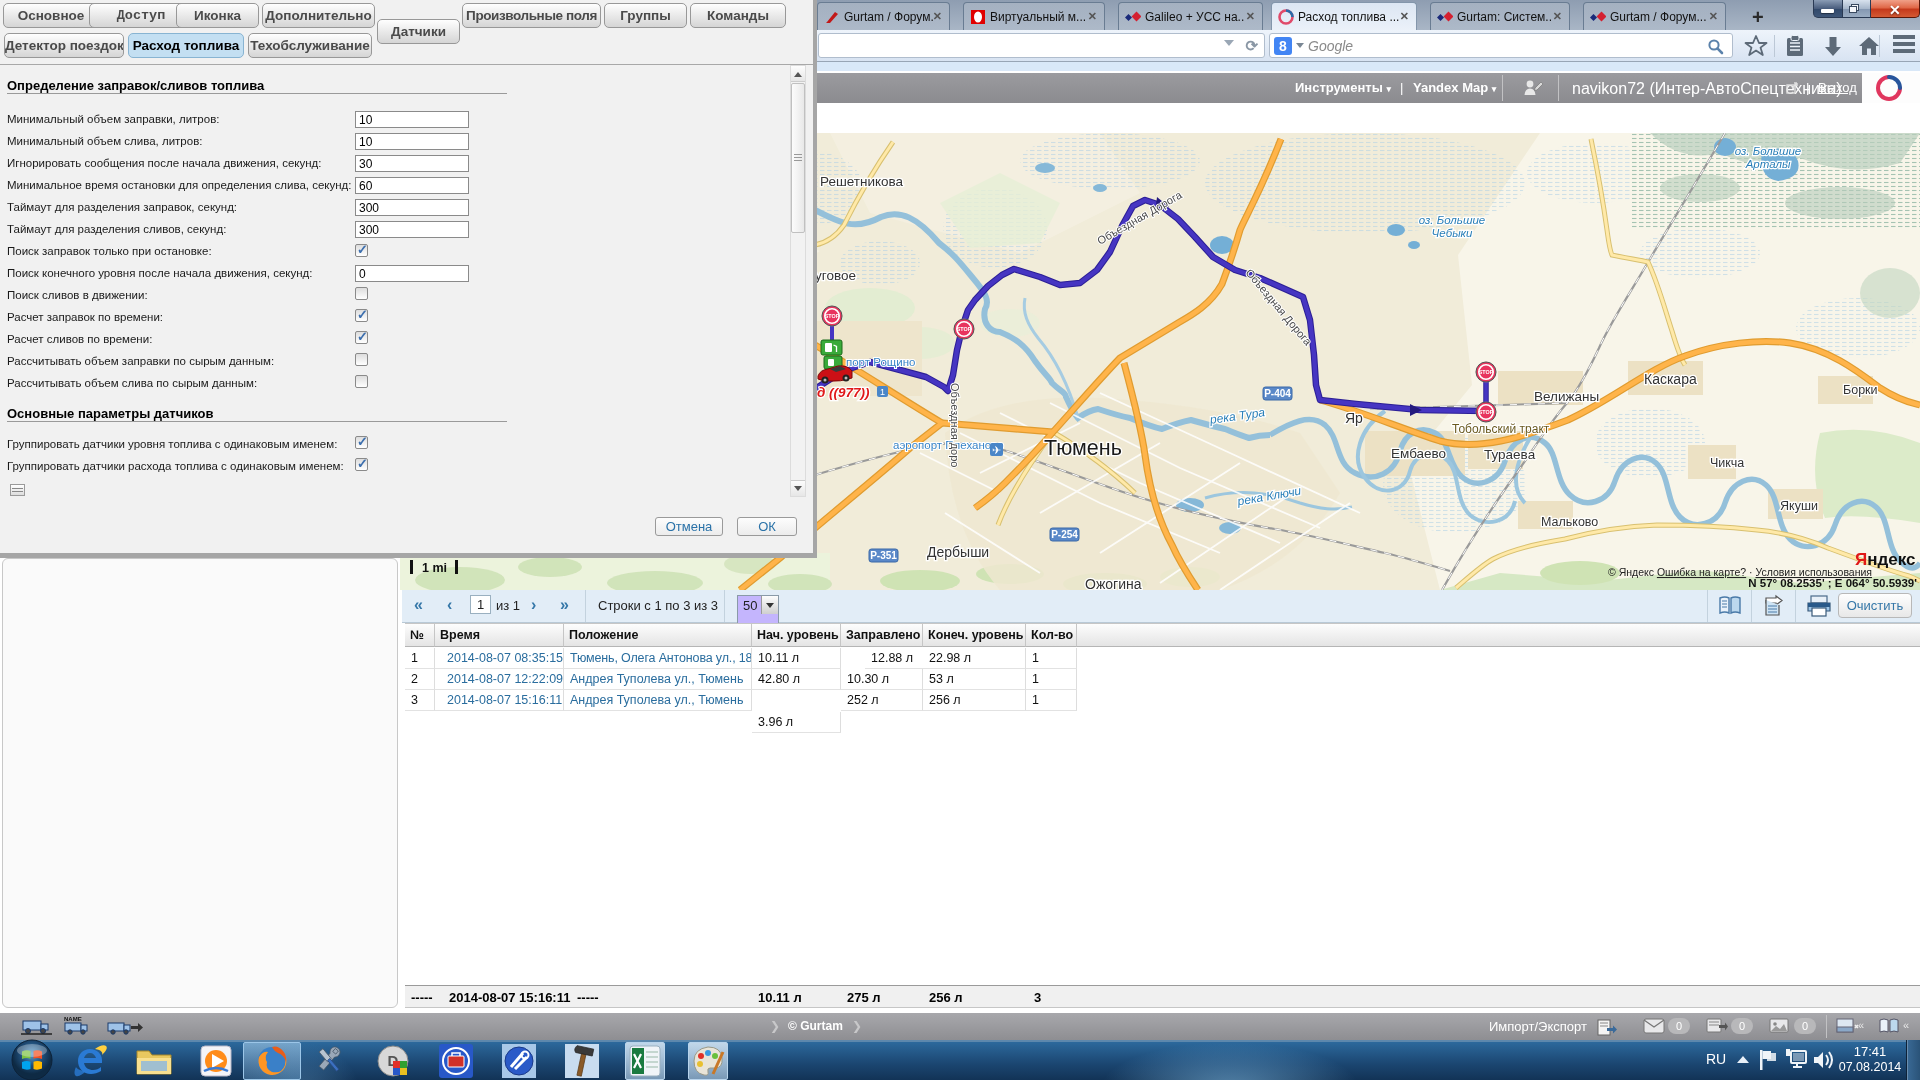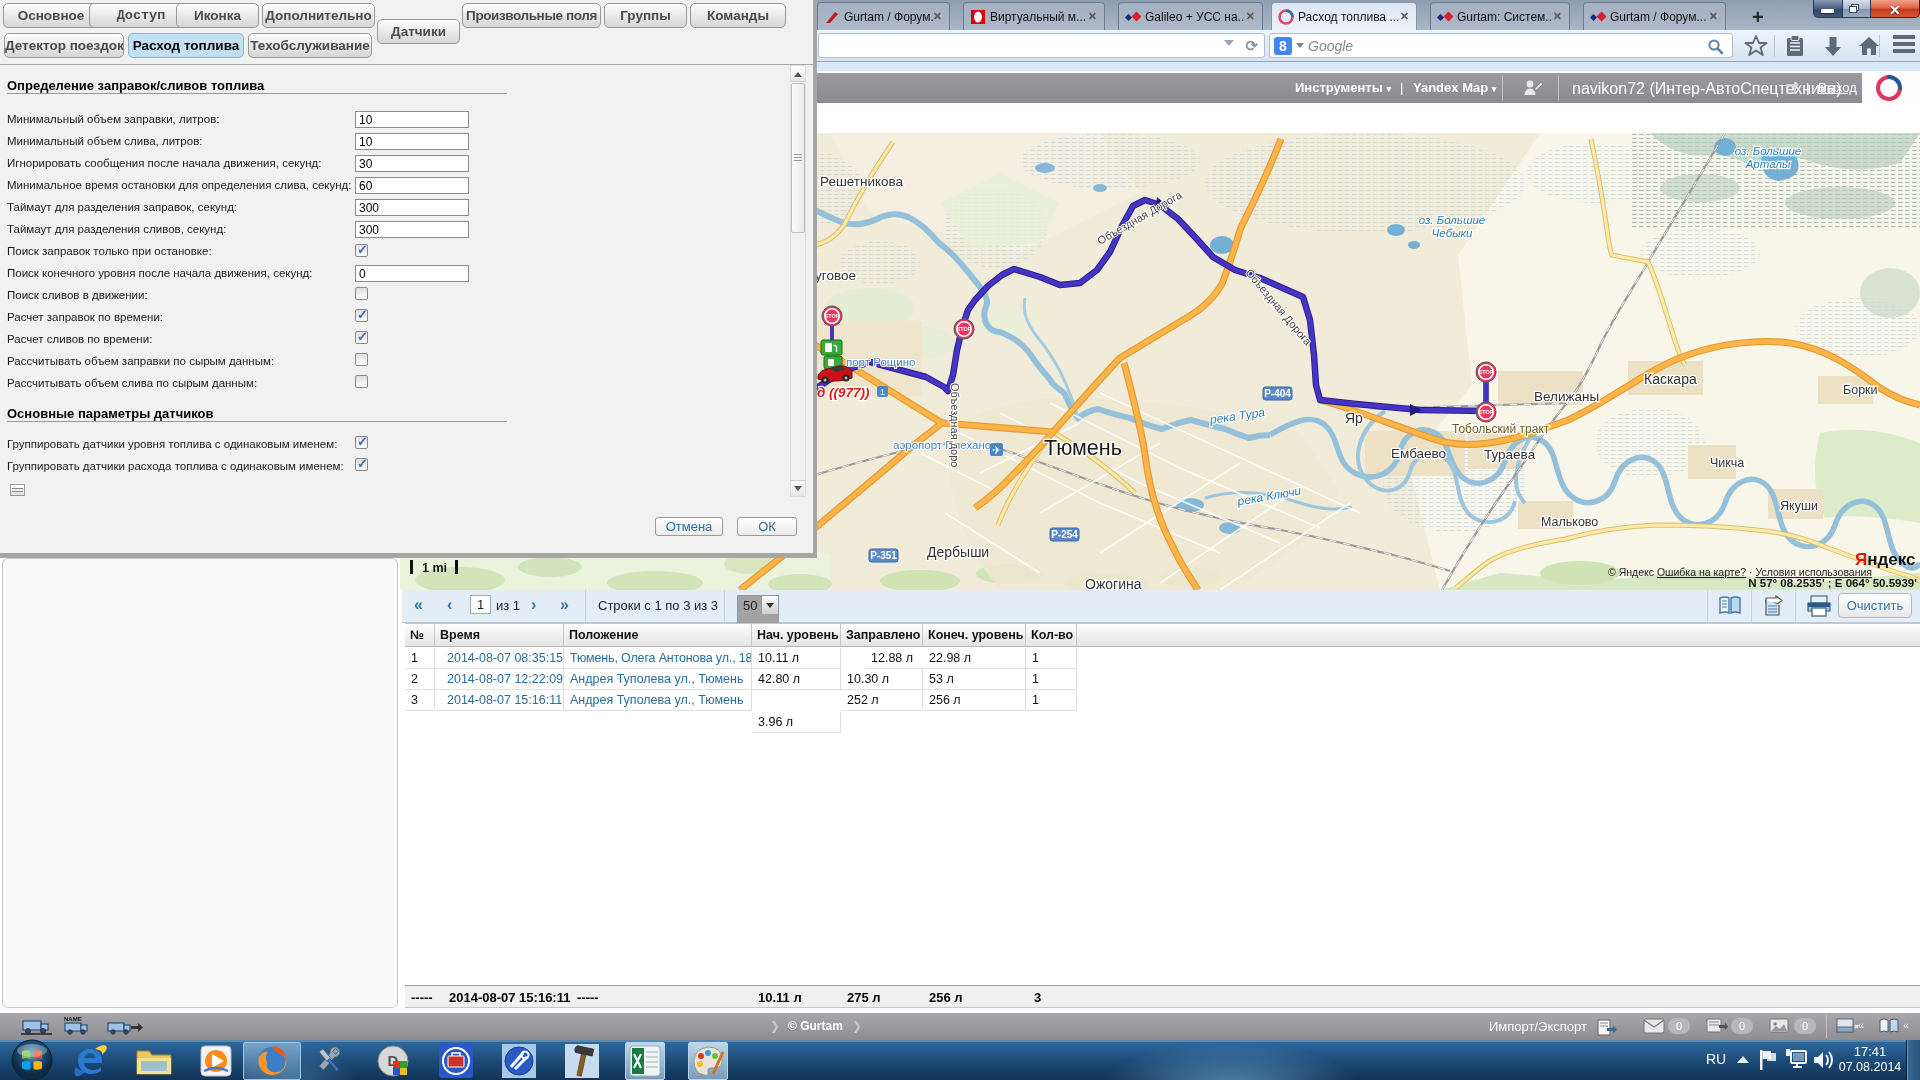--- a/index.html
+++ b/index.html
@@ -447,21 +447,21 @@
   <div id="pagebar" class="abs">
     <div style="position:absolute;left:12px;top:6px;color:#3577a8;font-size:16px;font-weight:bold;">«</div>
     <div style="position:absolute;left:45px;top:6px;color:#3577a8;font-size:16px;font-weight:bold;">‹</div>
     <div style="position:absolute;left:68px;top:5px;width:21px;height:19px;background:#fff;border:1px solid #9ab0c0;text-align:center;line-height:18px;font-size:13px;">1</div>
     <div style="position:absolute;left:94px;top:8px;">из 1</div>
     <div style="position:absolute;left:129px;top:6px;color:#3577a8;font-size:16px;font-weight:bold;">›</div>
     <div style="position:absolute;left:158px;top:6px;color:#3577a8;font-size:16px;font-weight:bold;">»</div>
     <div style="position:absolute;left:183px;top:0;width:1px;height:32px;background:#c3d2de;"></div>
     <div style="position:absolute;left:196px;top:8px;">Строки с 1 по 3 из 3</div>
     <div style="position:absolute;left:322px;top:0;width:1px;height:32px;background:#c3d2de;"></div>
-    <div style="position:absolute;left:335px;top:5px;width:42px;height:36px;background:#a3a3a3;border:1px solid #8a9aa8;">
+    <div style="position:absolute;left:335px;top:5px;width:42px;height:36px;background:#c4b5fd;border:1px solid #8a9aa8;">
       <div style="position:absolute;left:5px;top:2px;font-size:13px;">50</div>
       <div style="position:absolute;right:0;top:0;width:17px;height:18px;background:linear-gradient(#fdfdfd,#cfcfcf);border-left:1px solid #9a9a9a;"></div>
       <div style="position:absolute;right:4px;top:7px;width:0;height:0;border-left:4px solid transparent;border-right:4px solid transparent;border-top:5px solid #333;"></div>
     </div>
     <div style="position:absolute;left:1305px;top:0;width:1px;height:32px;background:#c3d2de;"></div>
     <svg style="position:absolute;left:1316px;top:5px;" width="24" height="22" viewBox="0 0 24 22">
         <path d="M2 3 Q7 1 11 3 L11 18 Q7 16 2 18 Z" fill="#eaf2fa" stroke="#4a7aa8" stroke-width="1.4"></path>
         <path d="M22 3 Q17 1 13 3 L13 18 Q17 16 22 18 Z" fill="#bcd8ee" stroke="#4a7aa8" stroke-width="1.4"></path>
         <line x1="4" y1="6" x2="9" y2="6" stroke="#4a7aa8" stroke-width="1"></line>
         <line x1="4" y1="9" x2="9" y2="9" stroke="#4a7aa8" stroke-width="1"></line>

